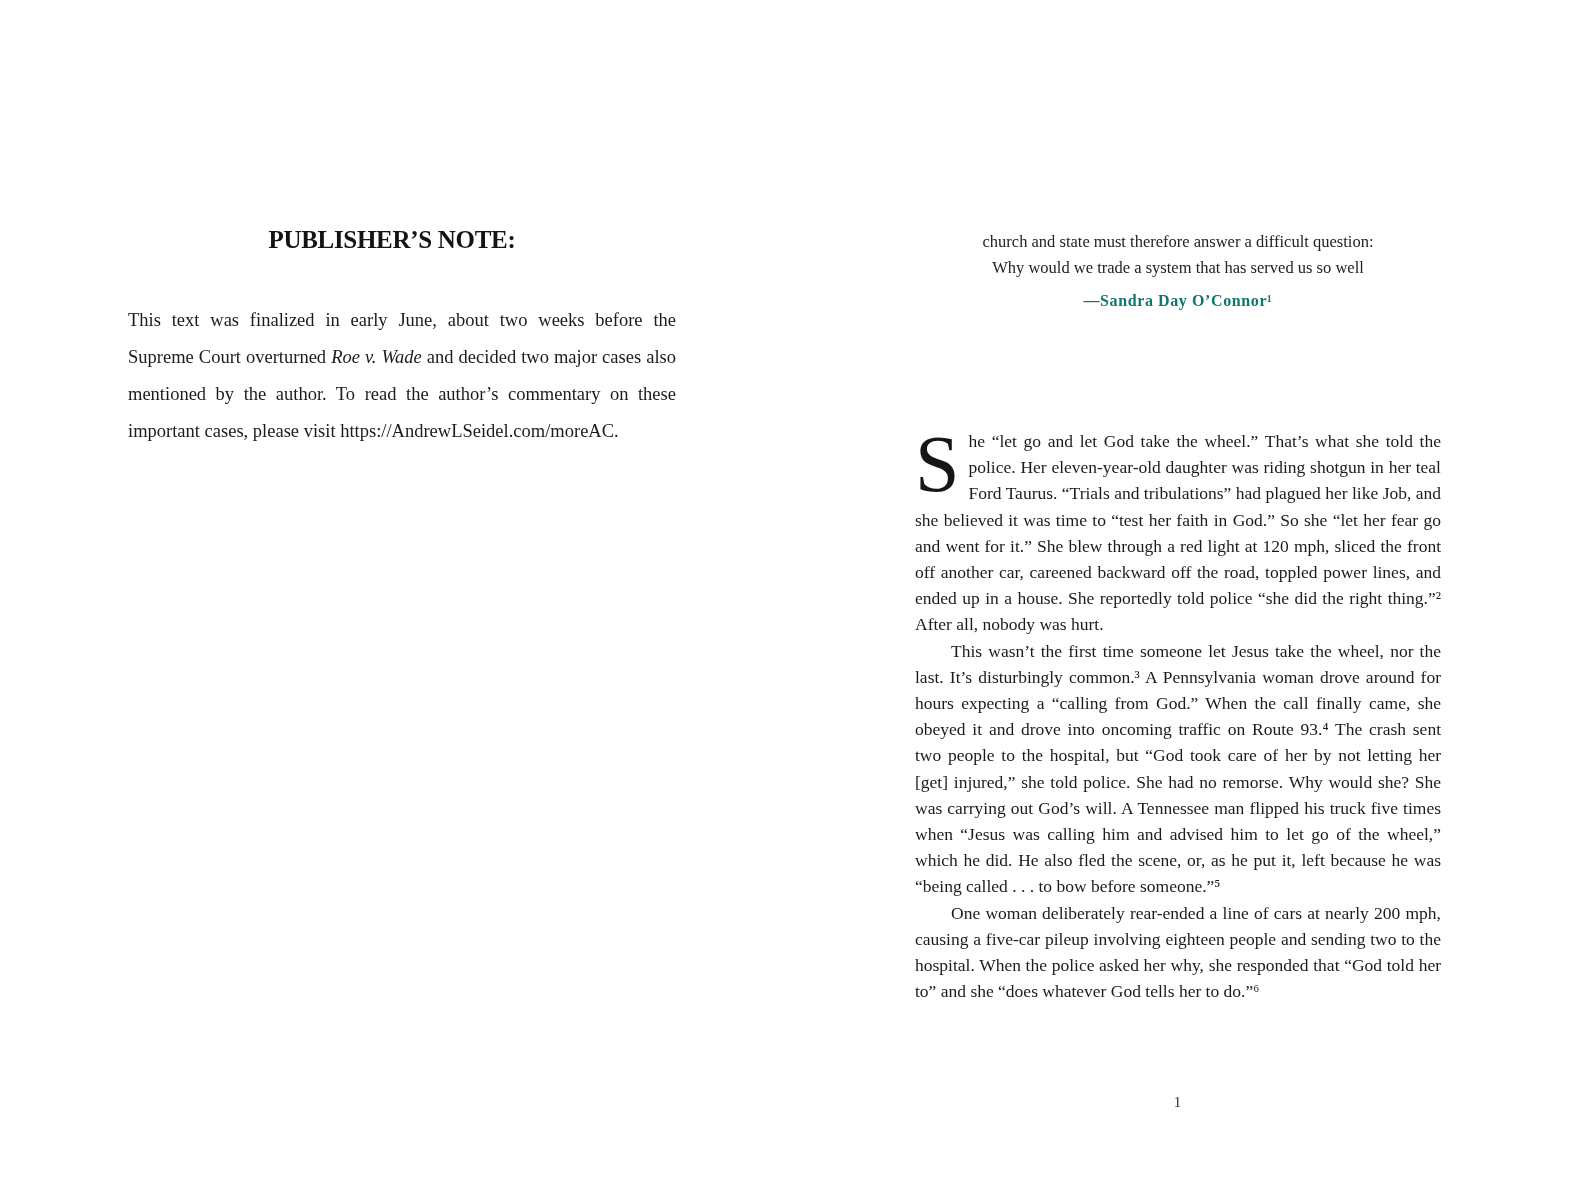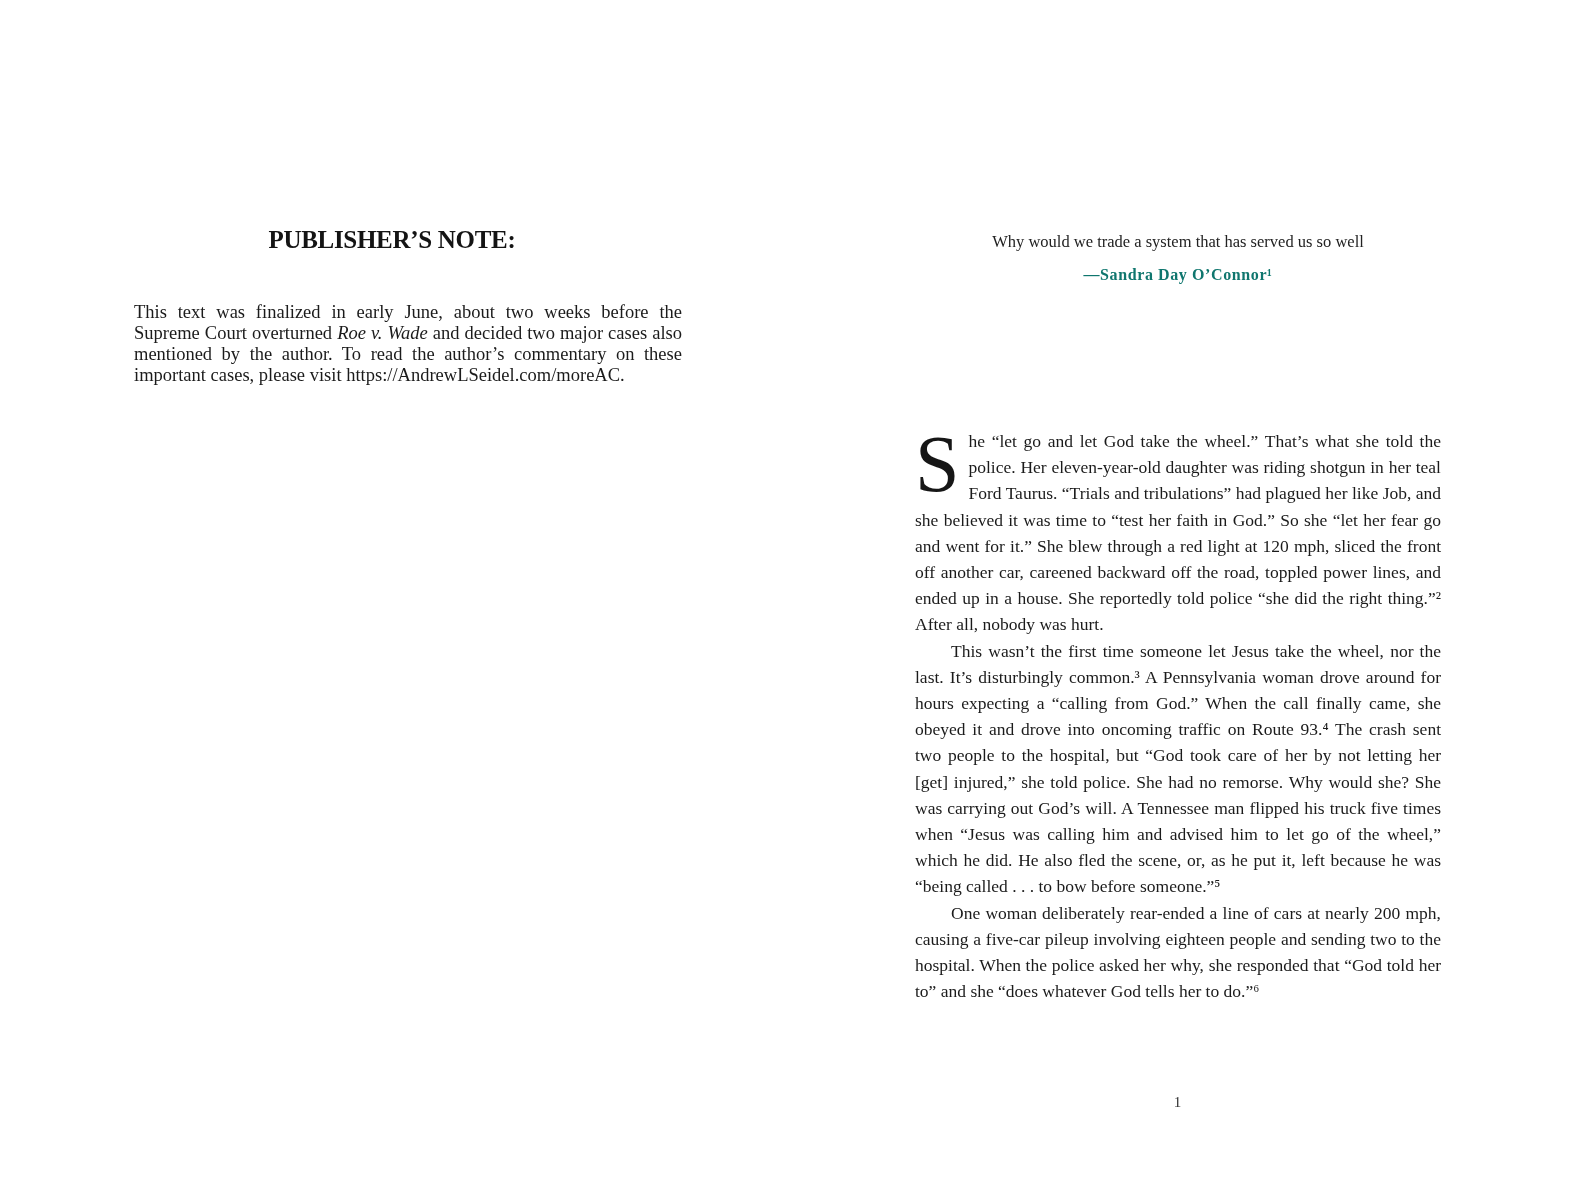--- a/index.html
+++ b/index.html
@@ -30,24 +30,24 @@
     text-align: center;
     font-size: 25px;
     font-weight: bold;
     letter-spacing: -0.3px;
     color: #141414;
     transform: scaleY(1.05);
   }
   .pub-para {
     position: absolute;
     top: 283px;
-    left: 16px;
+    left: 10px;
     width: 548px;
     font-size: 18.5px;
-    line-height: 21px;
+    line-height: 37px;
     text-align: justify;
     color: #1b1b1b;
   }
   .pub-para .ital { font-style: italic; }
 
   
   .right-col {
     position: absolute;
     left: 915px;
     top: 0;
@@ -120,20 +120,21 @@
   <div class="left-col">
     <div class="pub-heading">PUBLISHER’S NOTE:</div>
     <p class="pub-para">
       <span>This text was finalized in early June, about two weeks before the Supreme Court overturned </span><span class="ital">Roe v. Wade</span><span> and decided two major cases also mentioned by the author. To read the author’s commentary on these important cases, please visit https://AndrewLSeidel.com/moreAC.</span>
     </p>
   </div>
 
   <div class="right-col">
 
     <div class="epigraph">
+      <div>church and state must therefore answer a difficult question:</div>
       <div>Why would we trade a system that has served us so well</div>
       <div class="epigraph-attr">—Sandra Day O’Connor¹</div>
     </div>
 
     <div class="body-block">
       <p><span class="dropcap">S</span><span>he “let go and let God take the wheel.” That’s what she told the police. Her eleven-year-old daughter was riding shotgun in her teal Ford Taurus. “Trials and tribulations” had plagued her like Job, and she believed it was time to “test her faith in God.” So she “let her fear go and went for it.” She blew through a red light at 120 mph, sliced the front off another car, careened backward off the road, toppled power lines, and ended up in a house. She reportedly told police “she did the right thing.”² After all, nobody was hurt.</span></p>
       <p class="indent">This wasn’t the first time someone let Jesus take the wheel, nor the last. It’s disturbingly common.³ A Pennsylvania woman drove around for hours expecting a “calling from God.” When the call finally came, she obeyed it and drove into oncoming traffic on Route 93.⁴ The crash sent two people to the hospital, but “God took care of her by not letting her [get] injured,” she told police. She had no remorse. Why would she? She was carrying out God’s will. A Tennessee man flipped his truck five times when “Jesus was calling him and advised him to let go of the wheel,” which he did. He also fled the scene, or, as he put it, left because he was “being called . . . to bow before someone.”⁵</p>
       <p class="indent">One woman deliberately rear-ended a line of cars at nearly 200 mph, causing a five-car pileup involving eighteen people and sending two to the hospital. When the police asked her why, she responded that “God told her to” and she “does whatever God tells her to do.”⁶</p>
     </div>
 

